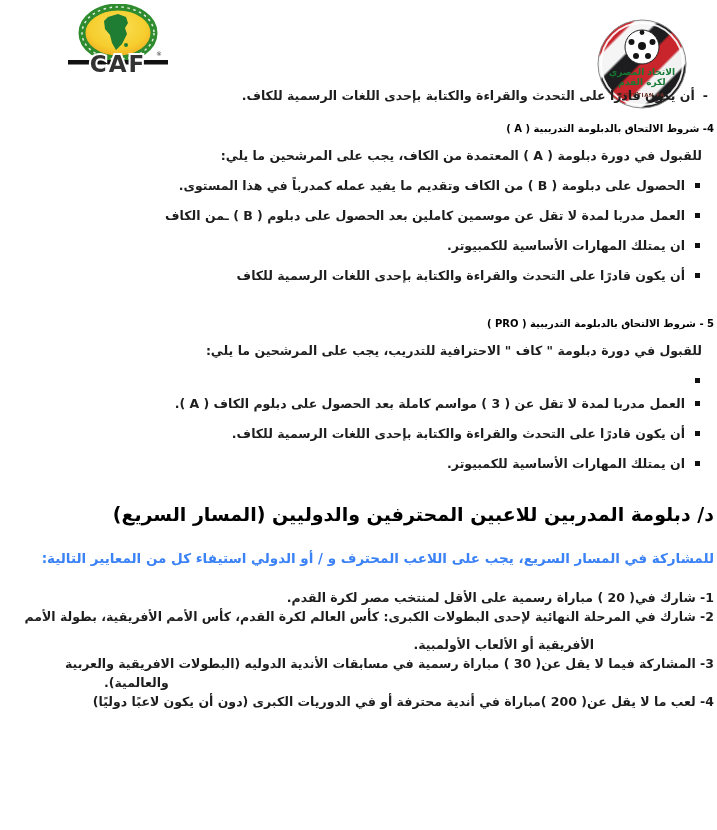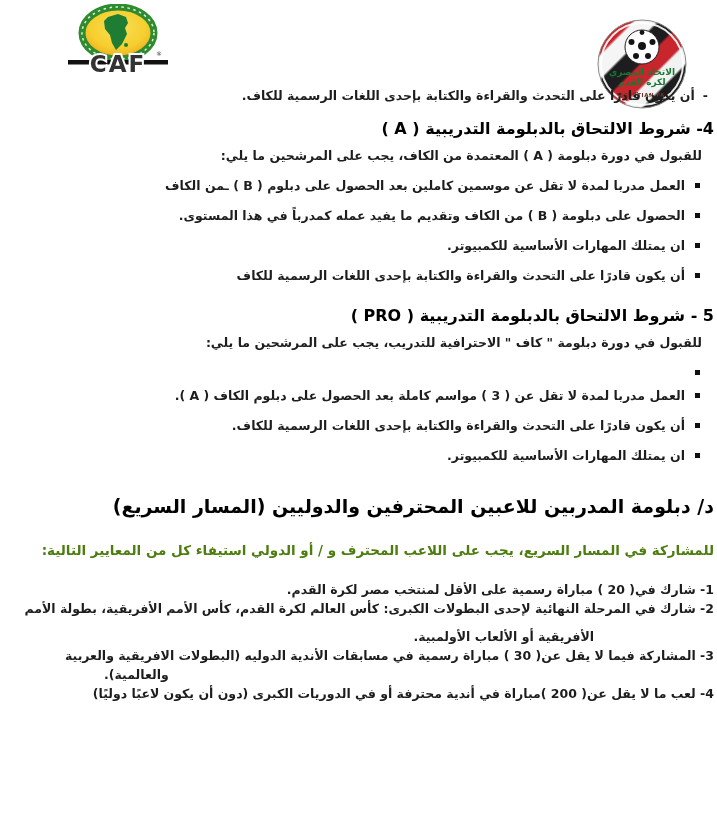--- a/index.html
+++ b/index.html
@@ -21,33 +21,33 @@
     padding:0 16px;
     direction:rtl;text-align:right;
   }
   .line{
     font-size:12.5px;font-weight:700;line-height:19px;color:#1d1d1d;
     white-space:nowrap;
   }
   .dash-item{display:flex;gap:8px;margin-top:8px;padding-right:6px;}
   .dash-marker{flex:none;font-weight:700;}
   .sec-heading{
-    font-size:16px;font-weight:800;color:#000;
+    font-size:10px;font-weight:800;color:#000;
     line-height:20px;margin-top:14px;white-space:nowrap;
   }
   .sec-intro{margin-top:7px;padding-right:12px;}
-  .gap-5{margin-top:21px;}
+  .gap-5{margin-top:29px;}
   .bullet{display:flex;gap:10px;margin-top:11px;padding-right:14px;}
   .sq{flex:none;width:5px;height:5px;background:#101010;margin-top:7px;}
   .big-heading{
     font-size:19px;font-weight:800;color:#000;line-height:26px;
     margin-top:28px;white-space:nowrap;
   }
   .ft-intro{
-    font-size:13.5px;font-weight:800;color:#4d7c0f;line-height:19px;
+    font-size:13.5px;font-weight:800;color:#3b82f6;line-height:19px;
     margin-top:22px;white-space:nowrap;
   }
   .crit{margin-top:20px;}
   .crit + .crit, .crit-mt{}
   .crit-cont{margin-top:9px;padding-right:120px;}
   .crit-cont-left{text-align:left;padding-left:88px;}
   svg text{font-family:"DejaVu Sans", sans-serif;}
 </style>
 </head>
 <body>
@@ -115,25 +115,25 @@
     <div class="line dash-item">
       <span class="dash-marker">-</span>
       <span>أن يكون قادرًا على التحدث والقراءة والكتابة بإحدى اللغات الرسمية للكاف.</span>
     </div>
 
     <div class="sec-heading">4- شروط الالتحاق  بالدبلومة التدريبية  ( A )</div>
     <div class="line sec-intro">للقبول في دورة دبلومة ( A )  المعتمدة من الكاف، يجب على المرشحين ما يلي:</div>
 
     <div class="line bullet">
       <span class="sq"></span>
-      <span>العمل مدربا لمدة لا تقل عن موسمين كاملين بعد الحصول على دبلوم ( B ) ـمن الكاف</span>
+      <span>الحصول على دبلومة ( B ) من الكاف وتقديم ما يفيد عمله كمدرباً في هذا المستوى.</span>
     </div>
     <div class="line bullet">
       <span class="sq"></span>
-      <span>الحصول على دبلومة ( B ) من الكاف وتقديم ما يفيد عمله كمدرباً في هذا المستوى.</span>
+      <span>العمل مدربا لمدة لا تقل عن موسمين كاملين بعد الحصول على دبلوم ( B ) ـمن الكاف</span>
     </div>
     <div class="line bullet">
       <span class="sq"></span>
       <span>ان يمتلك المهارات الأساسية للكمبيوتر.</span>
     </div>
     <div class="line bullet">
       <span class="sq"></span>
       <span>أن يكون قادرًا على التحدث والقراءة والكتابة بإحدى اللغات الرسمية للكاف</span>
     </div>
 

